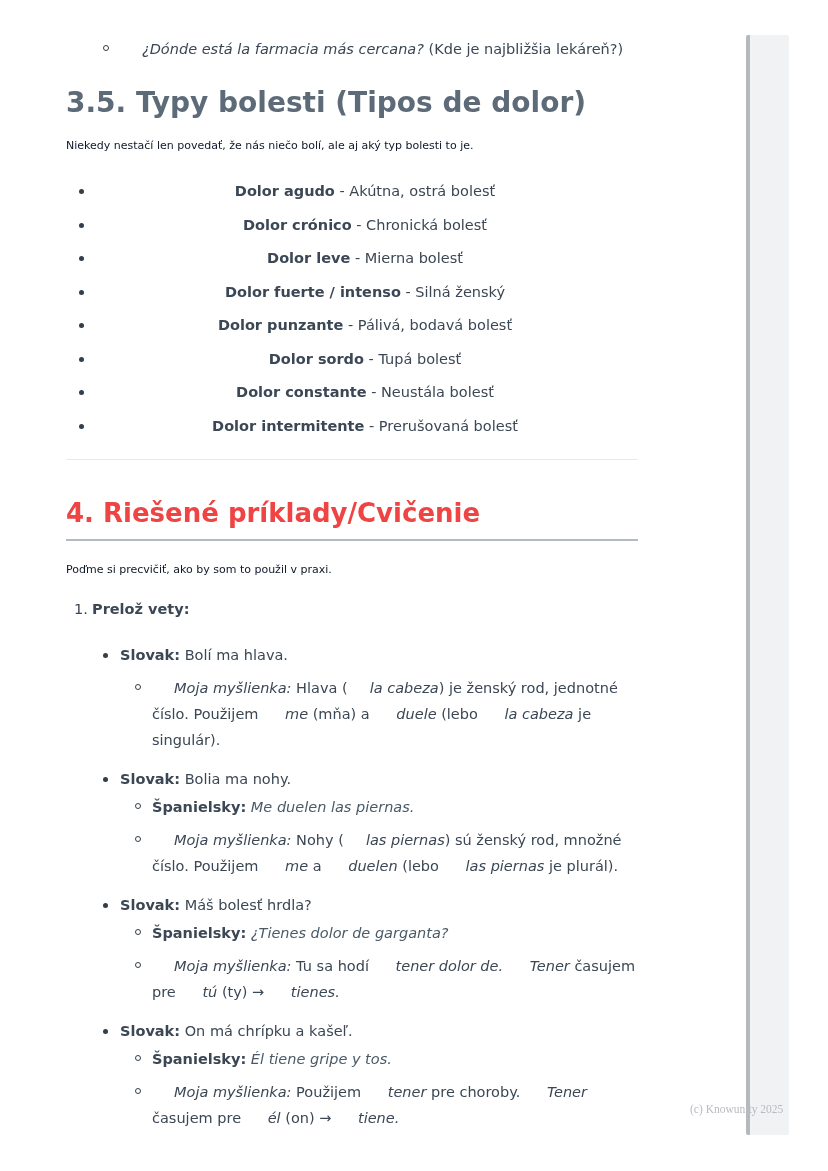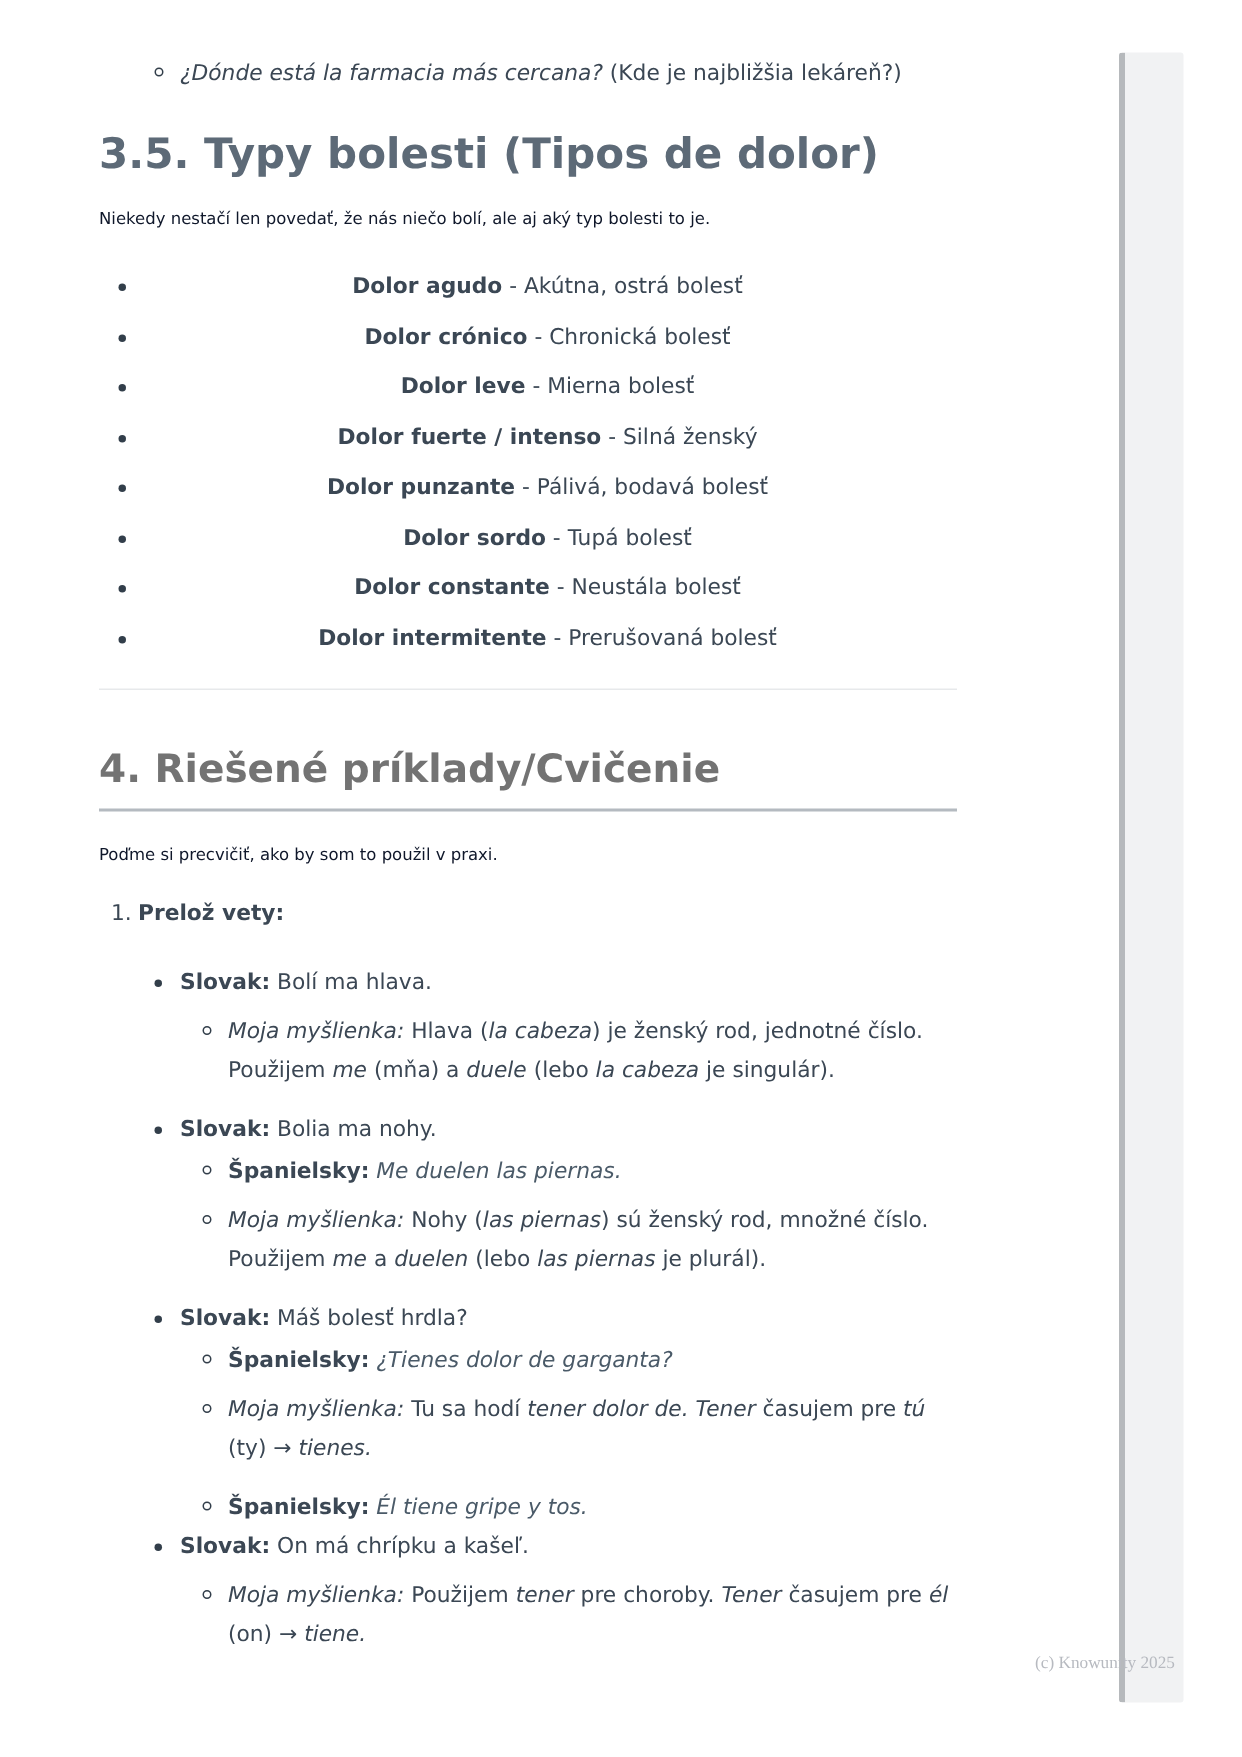--- a/index.html
+++ b/index.html
@@ -19,37 +19,37 @@
 
   h3.sec35 { margin-top:26px; font-size:28px; line-height:29px; font-weight:700; color:#5d6a77; }
   p.para { margin-top:18px; font-size:11px; line-height:22px; color:#0f172a; }
 
   ul.dolor { list-style:none; margin-top:24px;text-align:center; }
   ul.dolor .li { padding-left:26px; margin-bottom:12.5px; line-height:21px; }
   ul.dolor .marker { left:13px; top:8px; }
 
   hr.divider { border:none; border-top:1px solid #e7e9eb; margin-top:22px; }
 
-  h2.sec4 { margin-top:36px; font-size:26px; line-height:34px; font-weight:700; color:#737373;
+  h2.sec4 { margin-top:36px; font-size:26px; line-height:34px; font-weight:700; color:#ef4444;
     padding-bottom:9px; border-bottom:2px solid #b4bac0; }
 
   .exercise-head { position:relative; margin-top:18px; padding-left:26px; font-size:14.5px; line-height:21px; }
   .exercise-head .num { position:absolute; left:8px; color:#3b4754; }
   .exercise-head .lbl { font-weight:700; }
 
   .examples { margin-top:22px; }
   .ex + .ex { margin-top:13px; }
   .l1 { padding-left:54px; }
   .l1 .marker { left:37px; }
   .l2 { padding-left:86px; margin-top:2px; }
   .l2 .marker { left:69px; }
   .l2.thought { margin-top:7px; }
 
   .seg-b { font-weight:700; }
-  .seg-i { font-style:italic; }
+  .seg-i { font-style:italic;margin-left:22px; }
   .seg-ies { font-style:italic; color:#4a5a68; }
 
   .right-rail { position:absolute; left:746px; top:35px; width:43px; height:1100px;
     background:#f1f2f3; border-left:4px solid #b6b9bc; border-radius:2px; z-index:1; }
 
   .footer-copy { position:absolute; left:690px; top:1102px; font-size:11.5px; line-height:14px;
     color:#b7bac0; z-index:2; white-space:nowrap;font-family:Liberation Serif, serif; }
 </style>
 </head>
 <body>
@@ -100,22 +100,22 @@
       <div class="li l2 thought"><span class="marker ring"></span><span><span class="seg-i">Moja myšlienka:</span><span class="seg-n"> Nohy (</span><span class="seg-i">las piernas</span><span class="seg-n">) sú ženský rod, množné číslo. Použijem </span><span class="seg-i">me</span><span class="seg-n"> a </span><span class="seg-i">duelen</span><span class="seg-n"> (lebo </span><span class="seg-i">las piernas</span><span class="seg-n"> je plurál).</span></span></div>
     </div>
 
     <div class="ex">
       <div class="li l1"><span class="marker dot"></span><span><span class="seg-b">Slovak:</span><span class="seg-n"> Máš bolesť hrdla?</span></span></div>
       <div class="li l2"><span class="marker ring"></span><span><span class="seg-b">Španielsky:</span><span class="seg-ies"> ¿Tienes dolor de garganta?</span></span></div>
       <div class="li l2 thought"><span class="marker ring"></span><span><span class="seg-i">Moja myšlienka:</span><span class="seg-n"> Tu sa hodí </span><span class="seg-i">tener dolor de.</span><span class="seg-n"> </span><span class="seg-i">Tener</span><span class="seg-n"> časujem pre </span><span class="seg-i">tú</span><span class="seg-n"> (ty) → </span><span class="seg-i">tienes.</span></span></div>
     </div>
 
     <div class="ex">
+      <div class="li l1"><span class="marker dot"></span><span><span class="seg-b">Slovak:</span><span class="seg-n"> On má chrípku a kašeľ.</span></span></div>
       <div class="li l2"><span class="marker ring"></span><span><span class="seg-b">Španielsky:</span><span class="seg-ies"> Él tiene gripe y tos.</span></span></div>
-      <div class="li l1"><span class="marker dot"></span><span><span class="seg-b">Slovak:</span><span class="seg-n"> On má chrípku a kašeľ.</span></span></div>
       <div class="li l2 thought"><span class="marker ring"></span><span><span class="seg-i">Moja myšlienka:</span><span class="seg-n"> Použijem </span><span class="seg-i">tener</span><span class="seg-n"> pre choroby. </span><span class="seg-i">Tener</span><span class="seg-n"> časujem pre </span><span class="seg-i">él</span><span class="seg-n"> (on) → </span><span class="seg-i">tiene.</span></span></div>
     </div>
 
   </div>
 </div>
 
 <div class="right-rail"></div>
 
 <div class="footer-copy">(c) Knowunity 2025</div>
 

